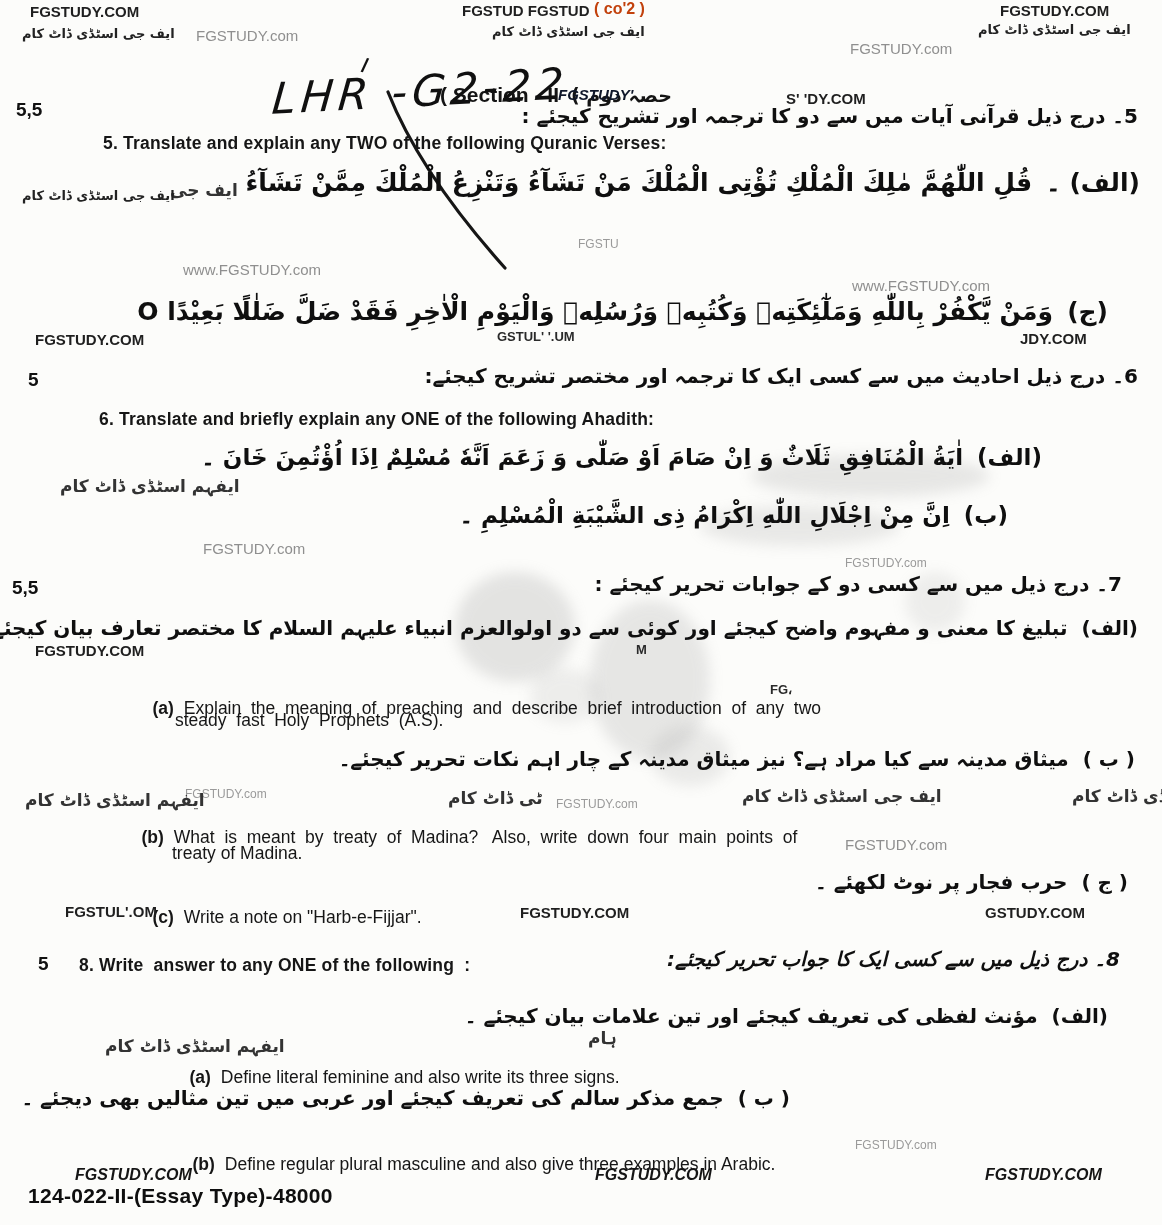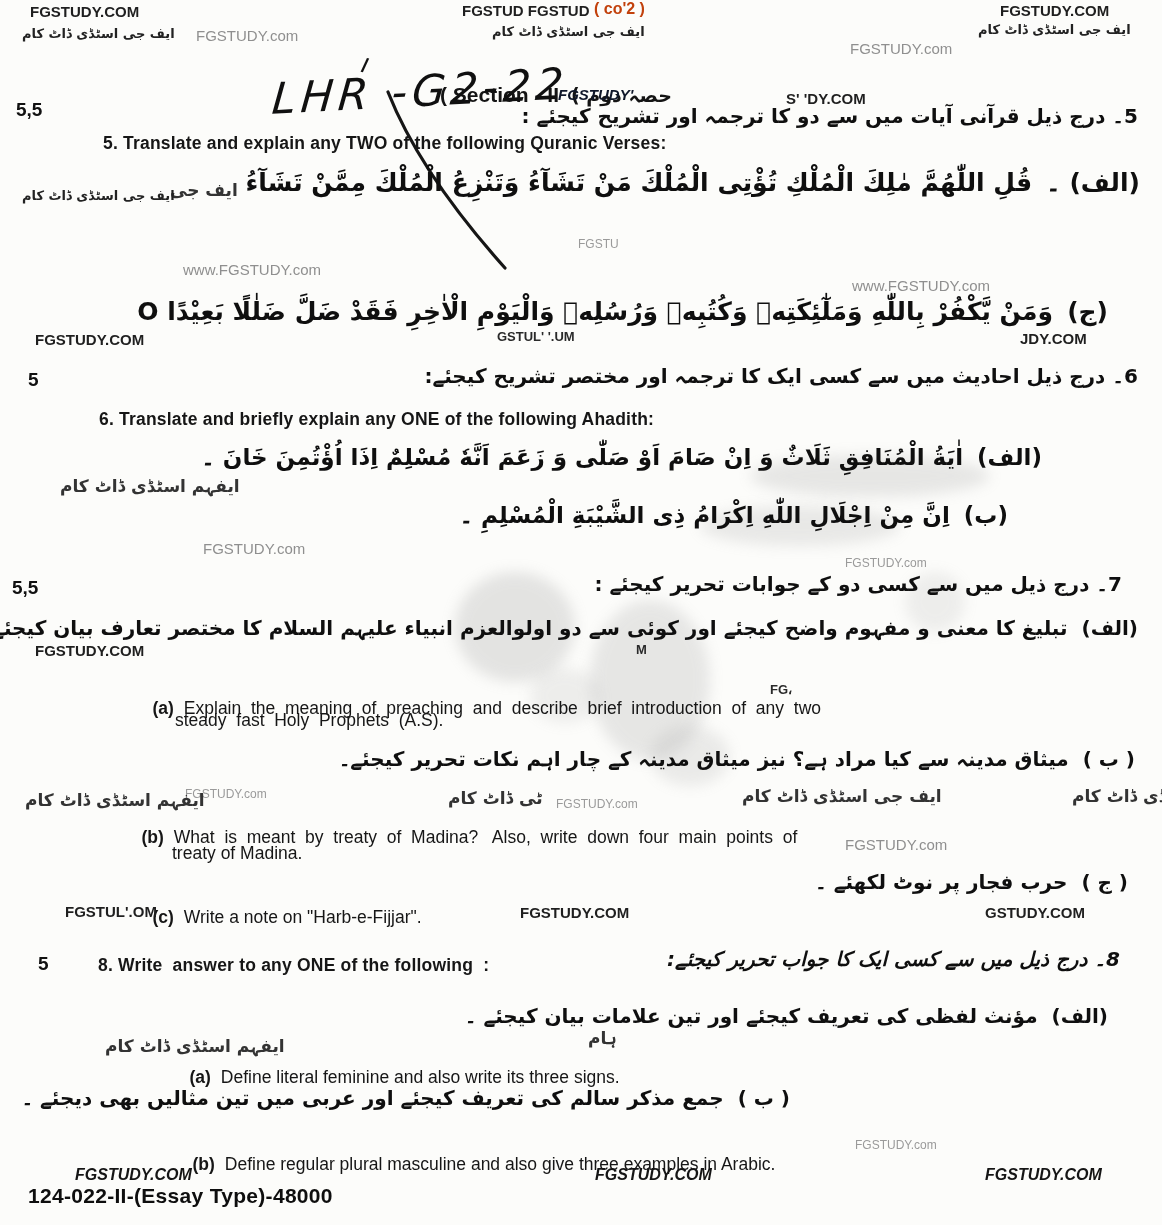--- a/index.html
+++ b/index.html
@@ -119,21 +119,21 @@
 
   <div class="ur ur-q" style="right:34px;top:870px;">
     <span>( ج )</span><span>حرب فجار پر نوٹ لکھئے ۔</span>
   </div>
   <div class="en sub-en" style="left:133px;top:886px;">
     <span class="lbl">(c)</span><span>Write a note on "Harb-e-Fijjar".</span>
   </div>
 
   <div class="marks" style="left:38px;top:953px;">5</div>
   <div class="ur ur-q" style="right:42px;top:947px;font-style:italic;">8۔ درج ذیل میں سے کسی ایک کا جواب تحریر کیجئے:</div>
-  <div class="en q-en" style="left:98px;top:955px;">8. Write  answer to any ONE of the following  :</div>
+  <div class="en q-en" style="left:79px;top:955px;">8. Write  answer to any ONE of the following  :</div>
 
   <div class="ur ur-q" style="right:54px;top:1004px;">
     <span>(الف)</span><span>مؤنث لفظی کی تعریف کیجئے اور تین علامات بیان کیجئے ۔</span>
   </div>
   <div class="en sub-en" style="left:170px;top:1046px;">
     <span class="lbl">(a)</span><span>Define literal feminine and also write its three signs.</span>
   </div>
 
   <div class="ur ur-q" style="right:372px;top:1086px;">
     <span>( ب )</span><span>جمع مذکر سالم کی تعریف کیجئے اور عربی میں تین مثالیں بھی دیجئے ۔</span>

